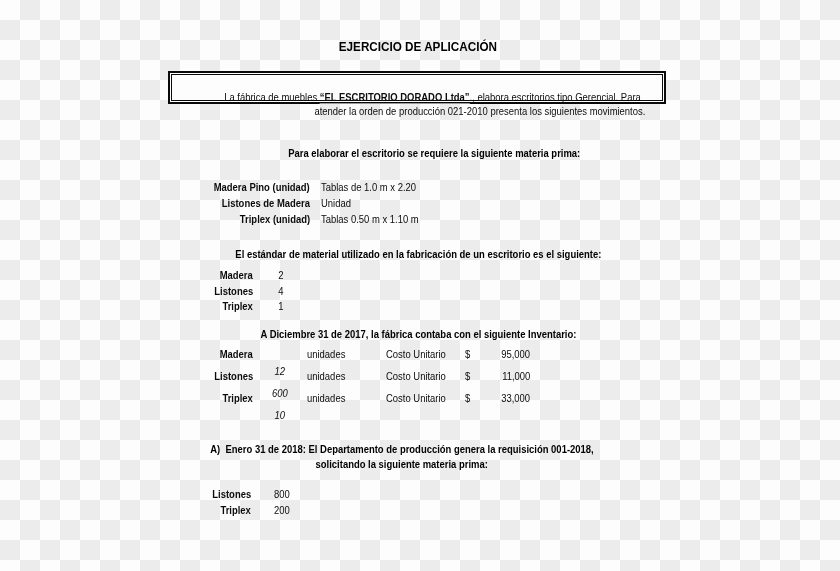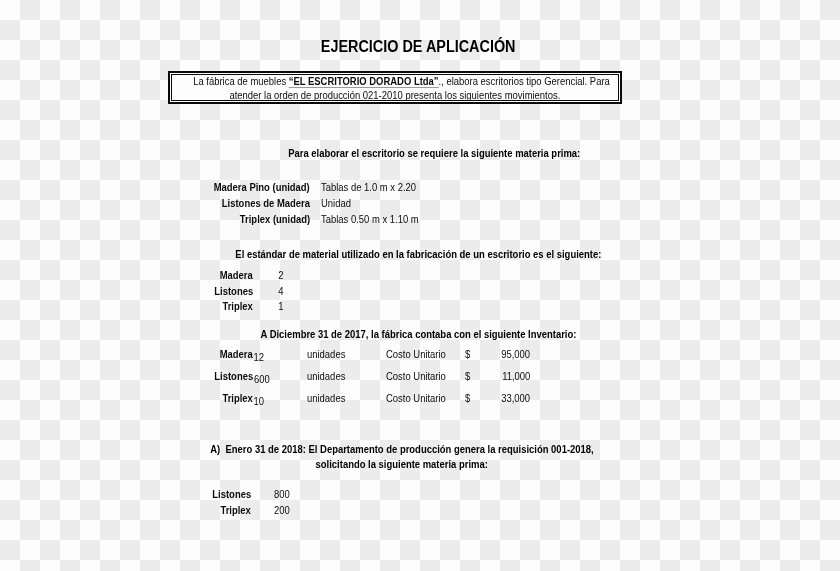--- a/index.html
+++ b/index.html
@@ -14,26 +14,26 @@
   }
   .abs { position:absolute; }
   .b { font-weight:bold; }
   .u { border-bottom:1.5px solid #9a9a9a; }
   .cx { display:inline-block; transform:scaleX(0.9); white-space:nowrap; }
   .ox-c { transform-origin:50% 50%; }
   .ox-l { transform-origin:0 50%; }
   .ox-r { transform-origin:100% 50%; }
 
   .title { left:170px; top:40px; width:496px; text-align:center;
-           font-weight:bold; font-size:16px; color:#000; white-space:nowrap; }
+           font-weight:bold; font-size:13px; color:#000; white-space:nowrap; }
 
   .bordered { box-sizing:border-box; border:2px solid #0a0a0a;
               outline:1px solid #0a0a0a; outline-offset:-4px; background:#fdfdfd; }
-  .intro-box { left:168px; top:71px; width:454px; height:33px;
-               text-align:center; padding-top:1px; }
+  .intro-box { left:168px; top:71px; width:498px; height:33px;
+               text-align:right; padding-top:17px; }
   .intro-box .line { line-height:14px; white-space:nowrap; }
   .qty-box { left:168px; top:102px; width:207px; height:25px;
              text-align:center; font-weight:bold; line-height:19px; white-space:nowrap; }
 
   .heading { width:496px; text-align:center; font-weight:bold; color:#000; white-space:nowrap; }
   .h1 { left:186px; top:147px; }
   .h2 { left:170px; top:248px; }
   .h3 { left:170px; top:328px; }
   .h4 { left:154px; top:442px; line-height:14.5px; }
 
@@ -44,21 +44,21 @@
   .m-val { padding-left:11px; }
 
   .standard { left:140px; top:269px; }
   .standard .row { height:15.5px; }
   .s-lbl { width:113px; text-align:right; font-weight:bold; }
   .s-val { width:40px; margin-left:8px; text-align:center; }
 
   .inventory { left:140px; top:348px; }
   .inventory .row { height:22px; }
   .i-lbl { width:113px; text-align:right; font-weight:bold; }
-  .i-qty { width:54px; position:relative; top:3px; }
+  .i-qty { width:54px; text-align:center; position:relative; top:17px;font-style:italic; }
   .i-unit { width:60px; }
   .i-cost { width:74px; margin-left:19px; }
   .i-cur { width:12px; margin-left:5px; }
   .i-amt { width:53px; text-align:right; }
 
   .req { left:140px; top:488px; }
   .req .row { height:15.7px; }
   .r-lbl { width:111px; text-align:right; font-weight:bold; }
   .r-val { width:50px; margin-left:6px; text-align:center; }
   .req .row:nth-child(3) .r-val { position:relative; top:3px; }

